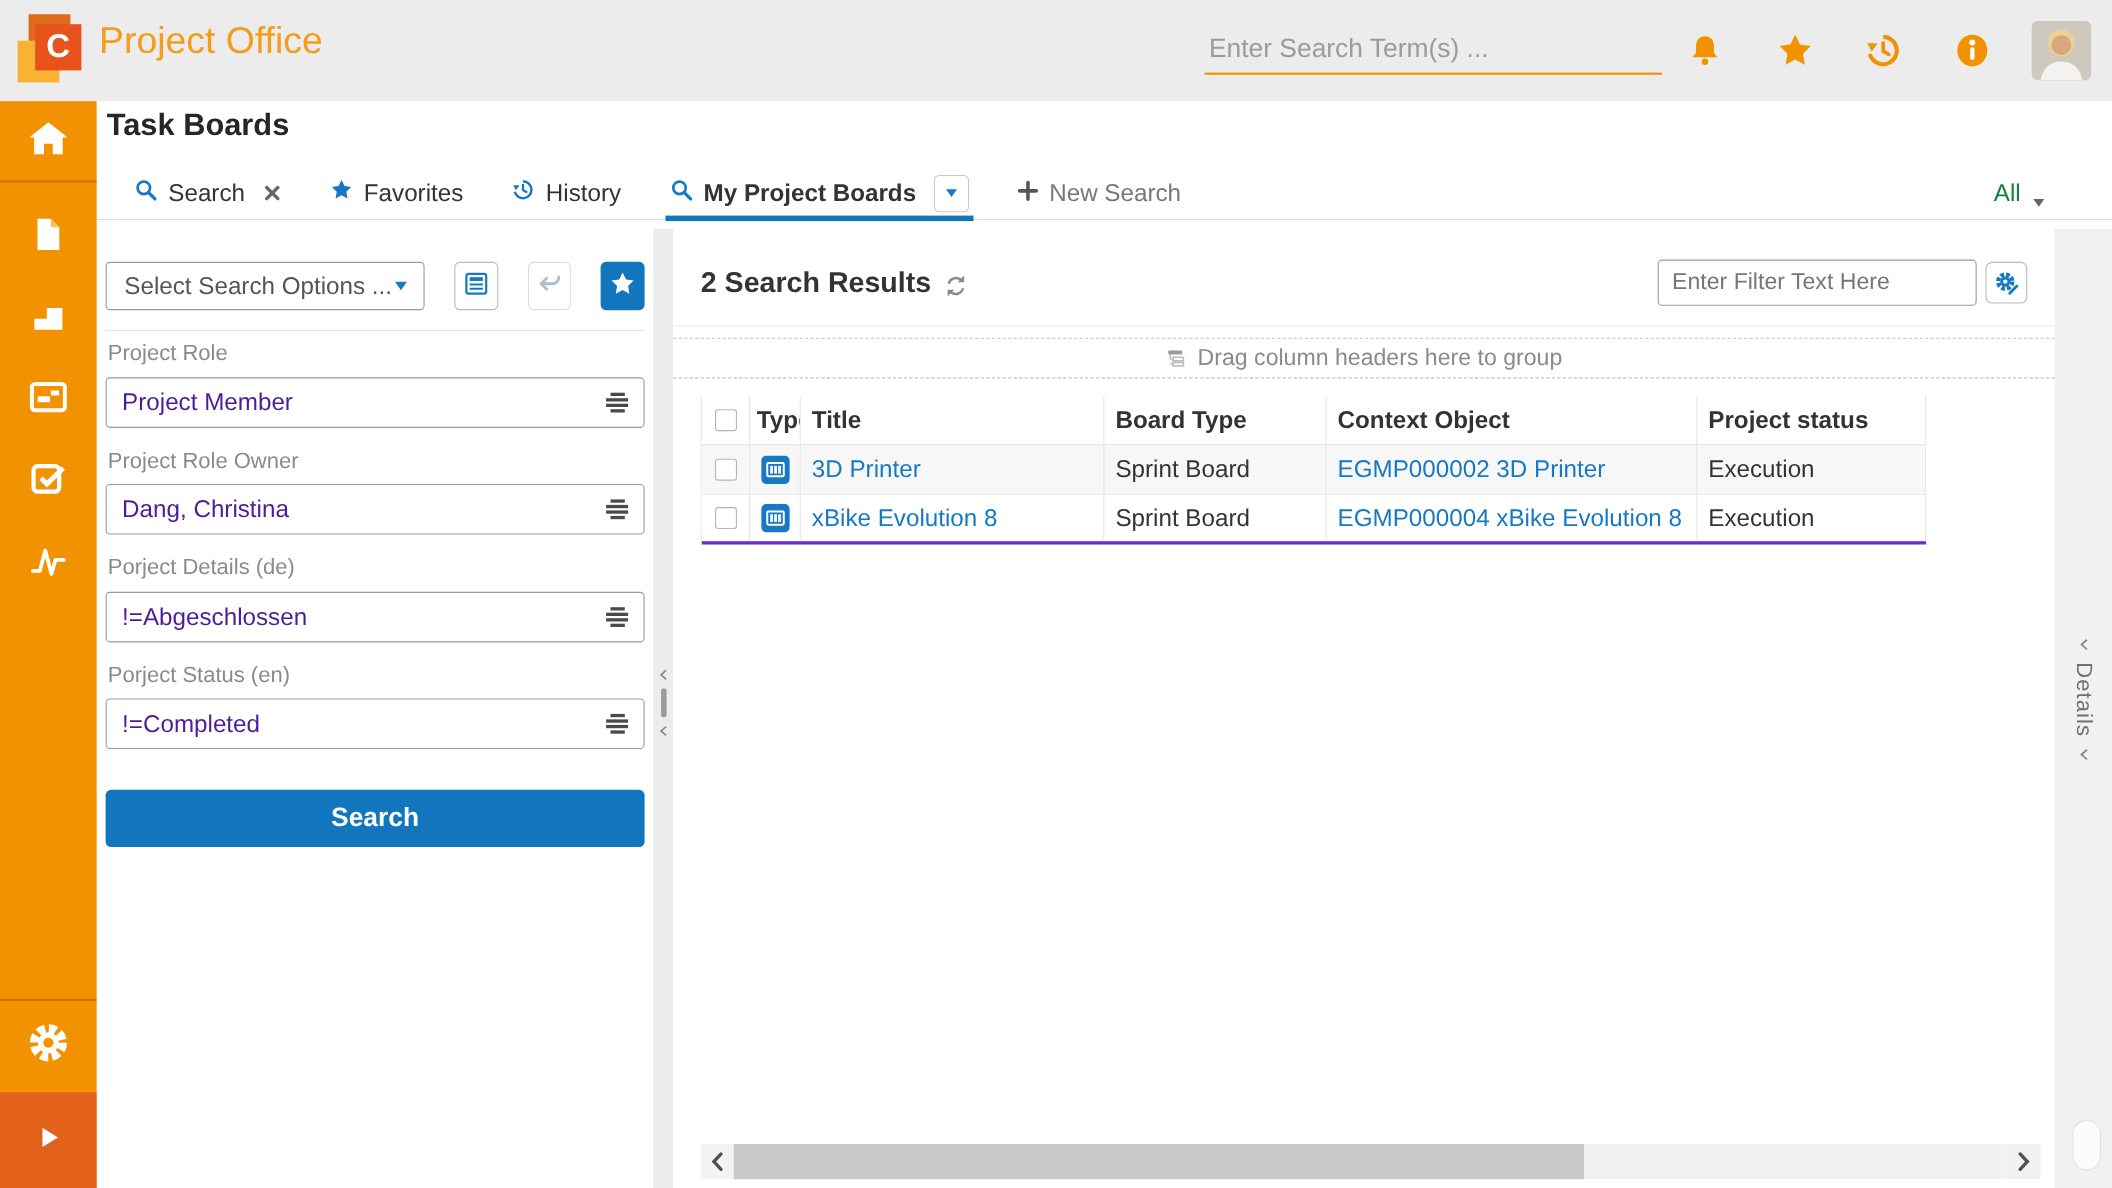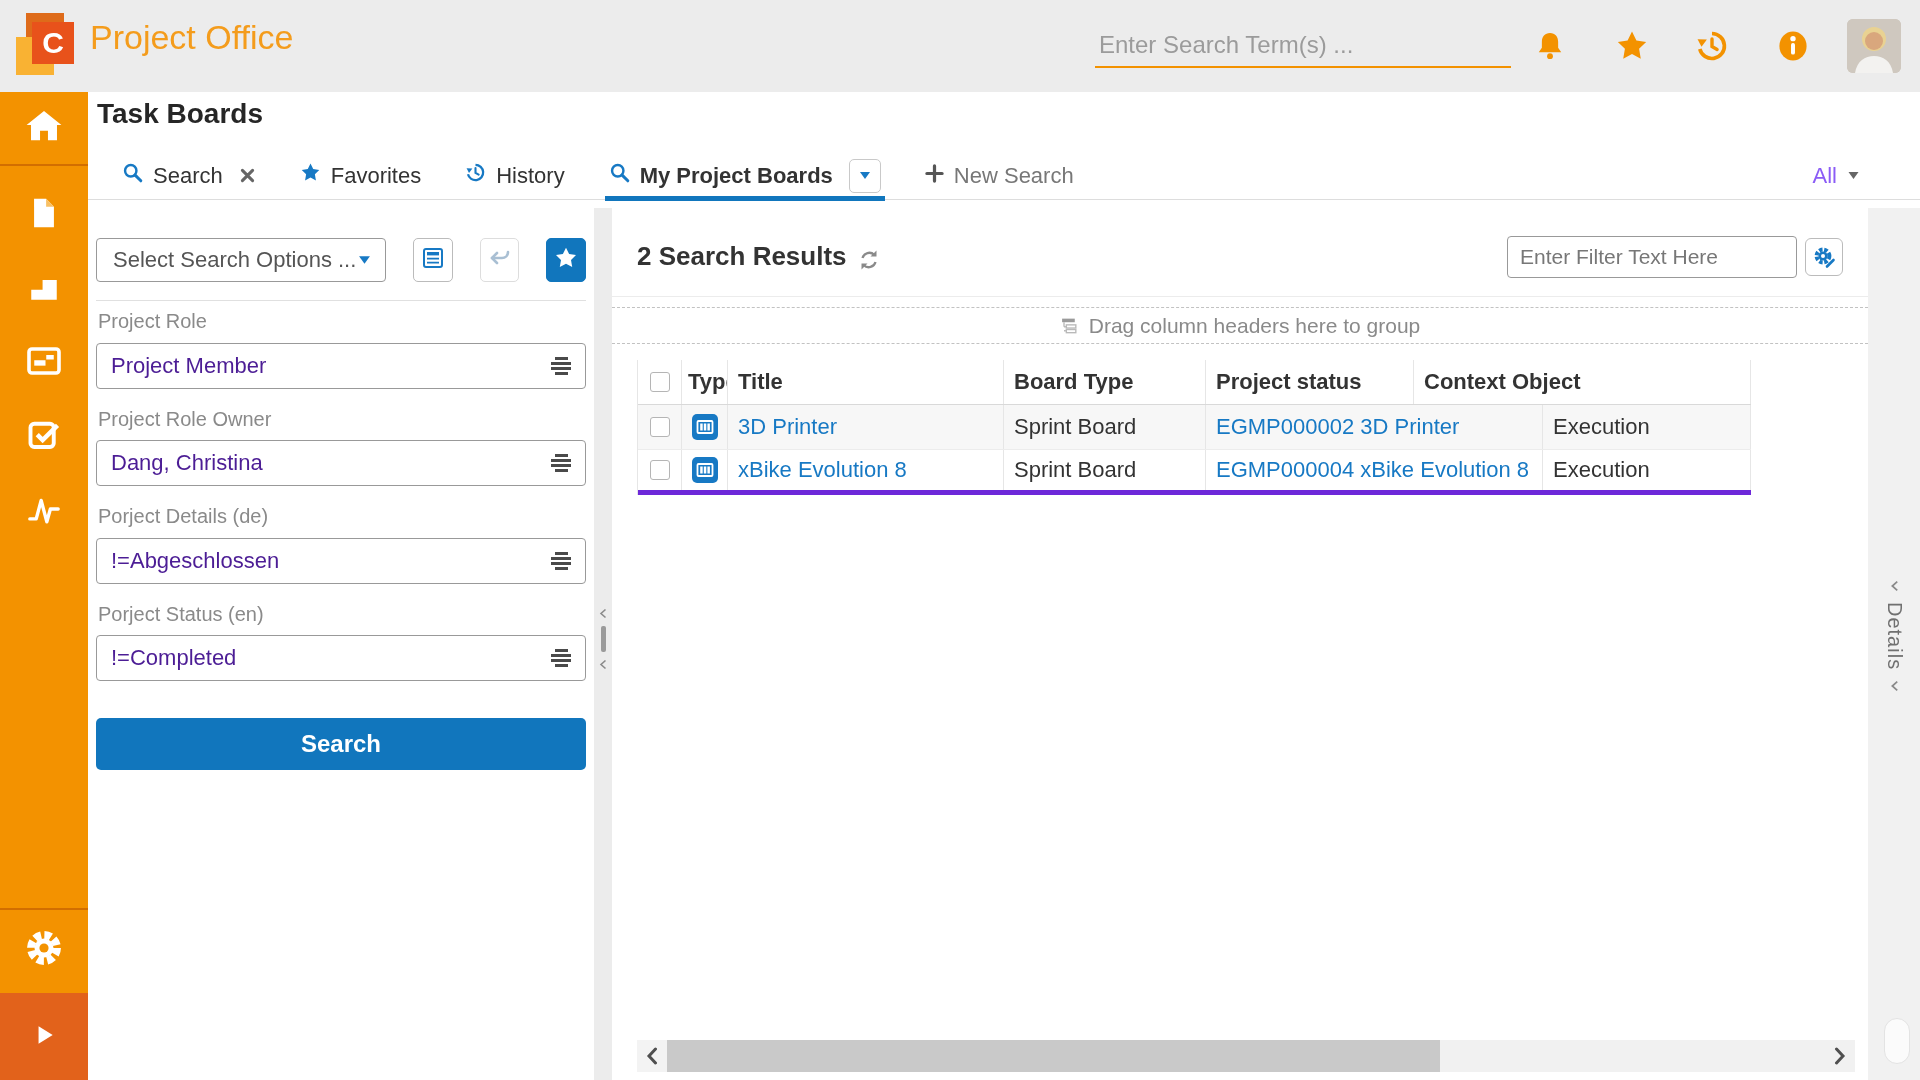--- a/index.html
+++ b/index.html
@@ -31,21 +31,21 @@
   
   .main{position:absolute;left:88px;top:92px;width:1832px;height:988px;background:#fff;}
   .page-title{position:absolute;left:9px;top:6px;font-size:28px;font-weight:700;color:#262626;margin:0;}
   .tabbar{position:absolute;left:0;top:60px;width:1832px;height:48px;border-bottom:1px solid #ddd;display:flex;align-items:center;padding-left:34px;}
   .tab{position:relative;height:48px;display:flex;align-items:center;gap:10px;font-size:22px;color:#333;margin-right:44px;cursor:pointer;}
   .tab.active{font-weight:700;}
   .tab.active::after{content:"";position:absolute;left:-4px;right:-4px;bottom:-1px;height:5px;background:#1176bd;}
   .tab .closex{margin-left:6px;display:flex;cursor:pointer;}
   .tab-drop{width:32px;height:34px;border:1px solid #c9c9c9;border-radius:5px;background:#fff;display:flex;align-items:center;justify-content:center;margin-left:6px;cursor:pointer;}
   .tab.newsearch{color:#777;}
-  .scope{margin-left:auto;margin-right:60px;display:flex;align-items:center;gap:10px;font-size:22px;color:#8b5cf6;cursor:pointer;}
+  .scope{margin-left:auto;margin-right:60px;display:flex;align-items:flex-end;gap:10px;font-size:22px;color:#15803d;cursor:pointer;}
 
   .content{position:absolute;left:0;top:116px;width:1832px;height:872px;}
 
   
   .filters{position:absolute;left:8px;top:0;width:490px;height:872px;}
   .optrow{position:absolute;left:0;top:30px;width:490px;height:44px;display:flex;gap:27px;}
   .selbox{width:327px;height:44px;border:1px solid #999;border-radius:4px;background:#fff;display:flex;align-items:center;justify-content:space-between;padding:0 14px 0 16px;font-size:22px;color:#555;cursor:pointer;}
   .sqbtn{width:45px;height:44px;border:1px solid #bbb;border-radius:5px;background:#fff;display:flex;align-items:center;justify-content:center;cursor:pointer;}
   .sqbtn.dis{border-color:#ddd;}
   .sqbtn.primary{background:#1176bd;border-color:#1176bd;}
@@ -71,21 +71,21 @@
   .flt input{width:100%;height:100%;border:none;outline:none;font-size:21px;color:#333;padding:0 12px;background:transparent;}
   .flt input::placeholder{color:#777;}
   .gearbtn{position:absolute;right:25px;top:2px;width:38px;height:38px;border:1px solid #bbb;border-radius:6px;background:#fff;display:flex;align-items:center;justify-content:center;cursor:pointer;}
   .res-div{position:absolute;left:0;top:88px;width:1256px;border-top:1px solid #ececec;}
   .dropzone{position:absolute;left:0;top:99px;width:1256px;height:37px;border-top:1px dashed #c2c2c2;border-bottom:1px dashed #c2c2c2;display:flex;align-items:center;justify-content:center;gap:10px;font-size:21px;color:#8a8a8a;}
 
   .tbl{position:absolute;left:25px;top:152px;border-left:1px solid #e6e6e6;}
   .trow{display:flex;height:45px;align-items:stretch;}
   .trow.head{font-weight:700;color:#1d1d1d;border-bottom:1px solid #d9d9d9;}
   .trow.r1{background:#f7f7f7;border-bottom:1px solid #ececec;}
-  .trow.r2{background:#fff;border-bottom:5px solid #6d28d9;text-align:center;}
+  .trow.r2{background:#fff;border-bottom:3px solid #6d28d9;text-align:center;}
   .tc{display:flex;align-items:center;border-right:1px solid #e6e6e6;font-size:22px;color:#333;padding-left:10px;white-space:nowrap;overflow:hidden;}
   .c-check{width:44px;justify-content:center;padding-left:0;}
   .c-typ{width:46px;justify-content:center;padding-left:0;}
   .c-title{width:276px;}
   .c-board{width:202px;}
   .c-context{width:337px;}
   .c-status{width:208px;}
   .chk{width:20px;height:20px;border:1px solid #b5b5b5;border-radius:3px;background:#fff;cursor:pointer;}
   a.lnk{color:#1779c4;text-decoration:none;cursor:pointer;}
 
@@ -414,22 +414,22 @@
         </div>
 
         <div class="tbl">
           <div class="trow head">
             <div class="tc c-check">
                 <span class="chk"></span>
               </div>
             <div class="tc c-typ" style="justify-content:flex-start;padding-left:6px">Type</div>
             <div class="tc c-title">Title</div>
             <div class="tc c-board">Board Type</div>
+            <div class="tc c-context">Context Object</div>
             <div class="tc c-status">Project status</div>
-            <div class="tc c-context">Context Object</div>
           </div>
 
           <div class="trow r1">
             <div class="tc c-check">
                 <span class="chk"></span>
               </div>
             <div class="tc c-typ">
               <svg width="26" height="26" viewBox="0 0 26 26">
                   <rect width="26" height="26" rx="5" fill="#1779c4"></rect>
                   <rect x="5.5" y="7" width="15" height="12" rx="1" fill="none" stroke="#fff" stroke-width="1.8"></rect>

